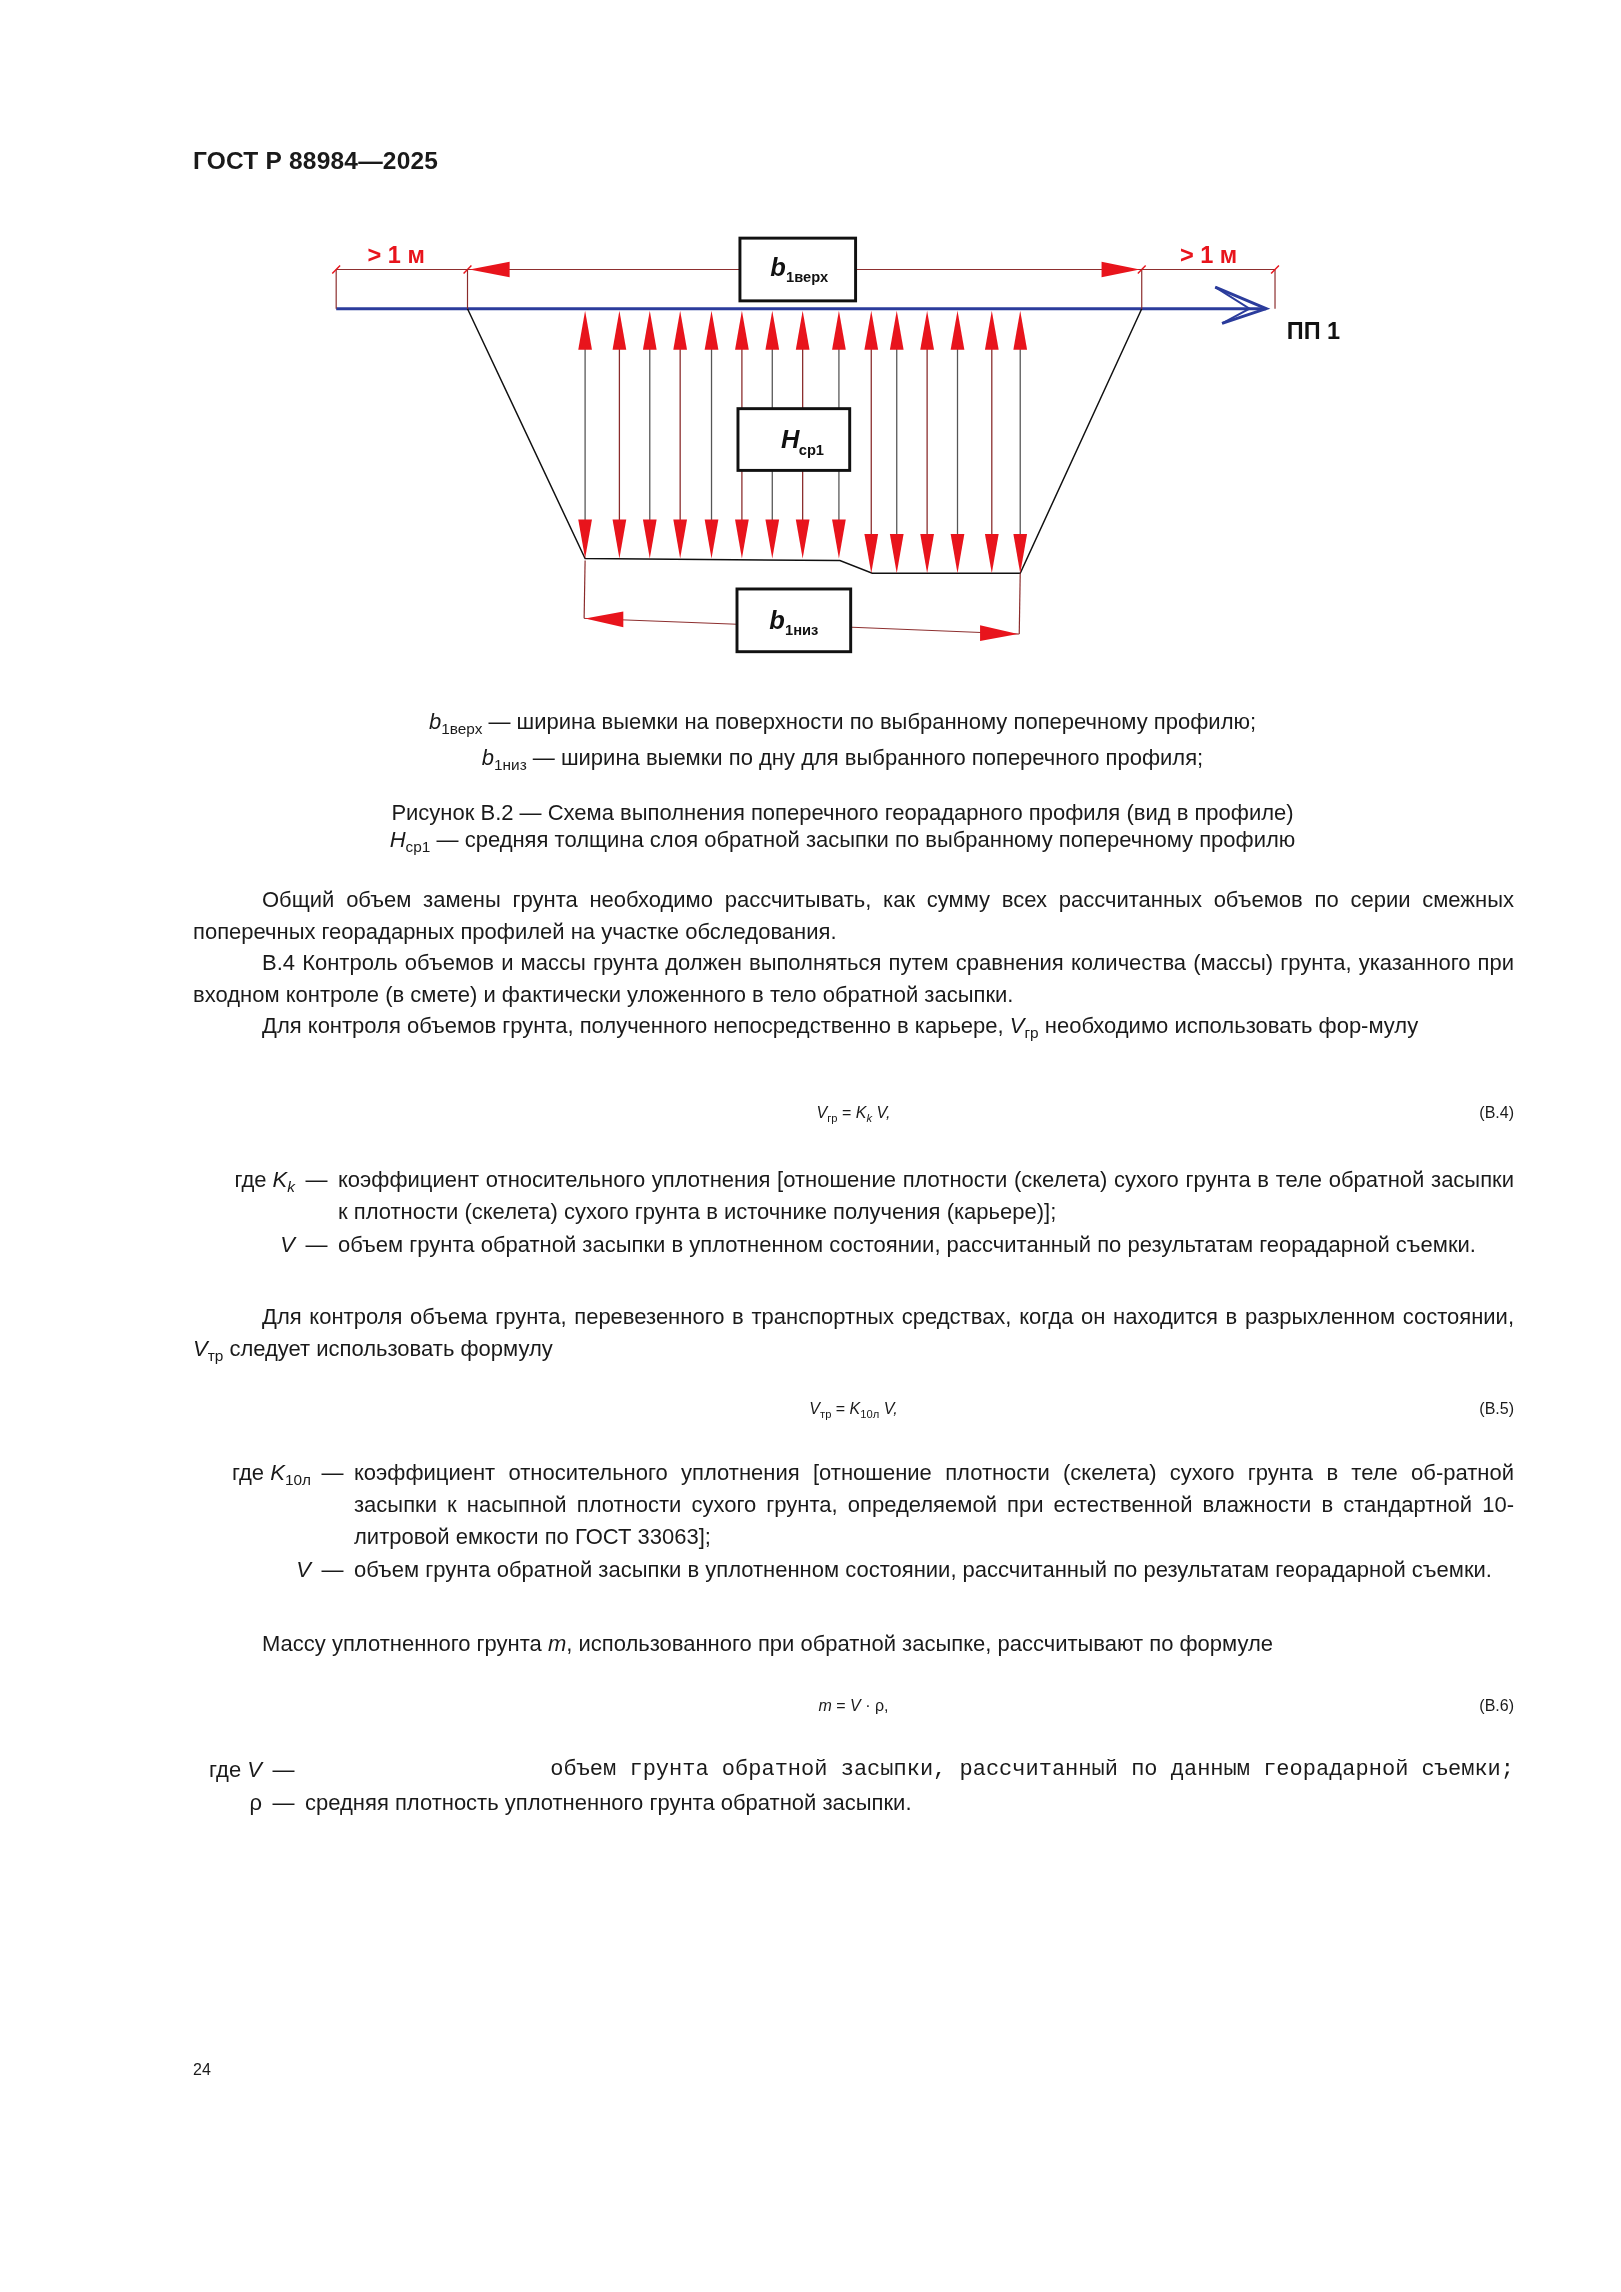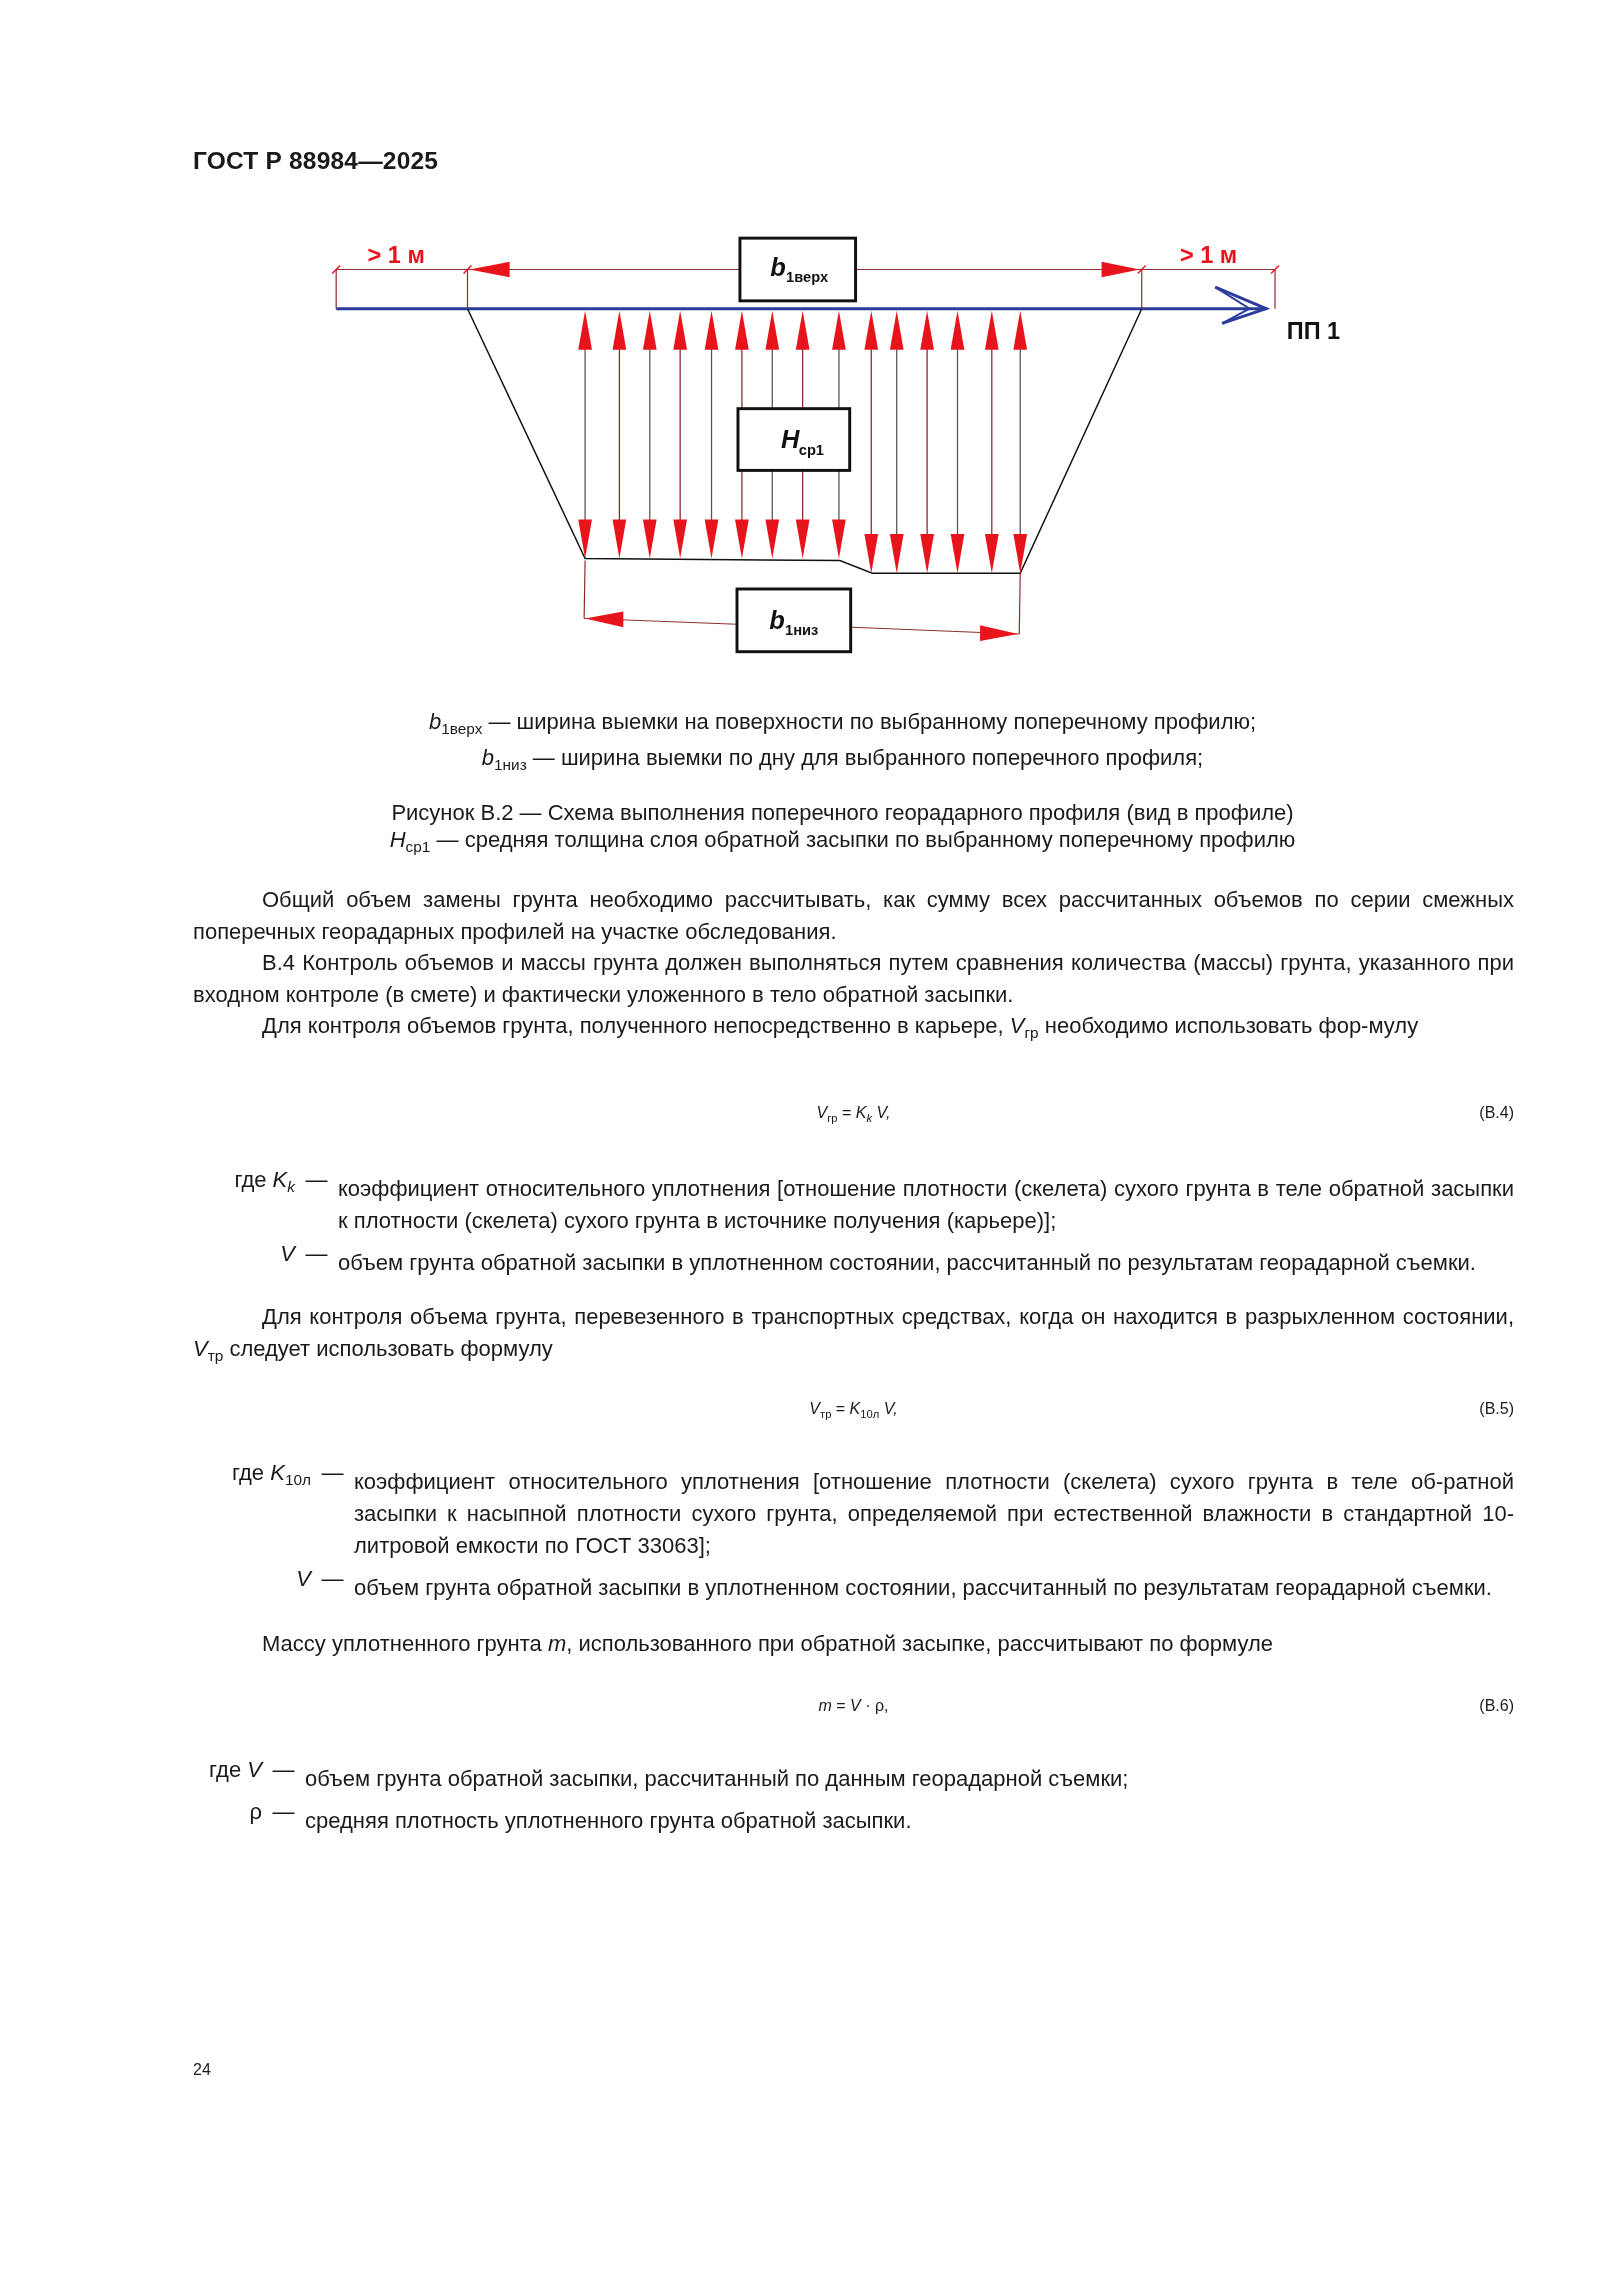--- a/index.html
+++ b/index.html
@@ -12,21 +12,21 @@
   sub { font-size: 70%; vertical-align: -0.35em; line-height: 0; }
   .body-text { left: 193px; width: 1321px; font-size: 22px; line-height: 32px; text-align: justify; }
   .indent { text-indent: 69px; }
   .formula { left: 193px; width: 1321px; font-size: 16px; line-height: 32px; }
   .formula .f { position: absolute; left: 0; width: 1321px; text-align: center; }
   .formula .num { position: absolute; right: 0; margin-left: 20px; }
   .defs { left: 193px; width: 1321px; font-size: 22px; line-height: 32px; }
   .def-row { display: flex; }
   .def-term { flex: none; text-align: right; white-space: nowrap; }
   .def-dash { flex: none; width: 43px; text-align: center; }
-  .def-text { flex: 1; text-align: justify; margin-top: 9px; }
+  .def-text { flex: 1; text-align: justify; }
   i { font-style: italic; }
   .pagenum { left: 193px; top: 2061px; font-size: 16px; }
   .box-label { font-family: "Liberation Sans", sans-serif; font-weight: bold; font-style: italic; }
 </style>
 </head>
 <body>
 
 <div class="abs header">ГОСТ Р 88984—2025</div>
 
 <svg class="abs diagram" viewBox="0 0 1654 700" width="1621" height="686">
@@ -198,21 +198,21 @@
 
 <div class="abs formula" style="top:1690px; height:32px;">
   <span class="f"><i>m</i><span> = </span><i>V</i><span> · ρ,</span></span>
   <span class="num">(В.6)</span>
 </div>
 
 <div class="abs defs" style="top:1754px;">
   <div class="def-row">
     <span class="def-term" style="width:69px;"><span>где </span><i>V</i></span>
     <span class="def-dash">—</span>
-    <span class="def-text" style="text-align:left;">объем грунта обратной засыпки, рассчитанный по данным георадарной съемки;</span>
+    <span class="def-text" style="text-align:right;font-family:Liberation Mono, monospace;">объем грунта обратной засыпки, рассчитанный по данным георадарной съемки;</span>
   </div>
   <div class="def-row" style="margin-top:1px;">
     <span class="def-term" style="width:69px;">ρ</span>
     <span class="def-dash">—</span>
     <span class="def-text" style="text-align:left;">средняя плотность уплотненного грунта обратной засыпки.</span>
   </div>
 </div>
 
 <div class="abs pagenum">24</div>
 

